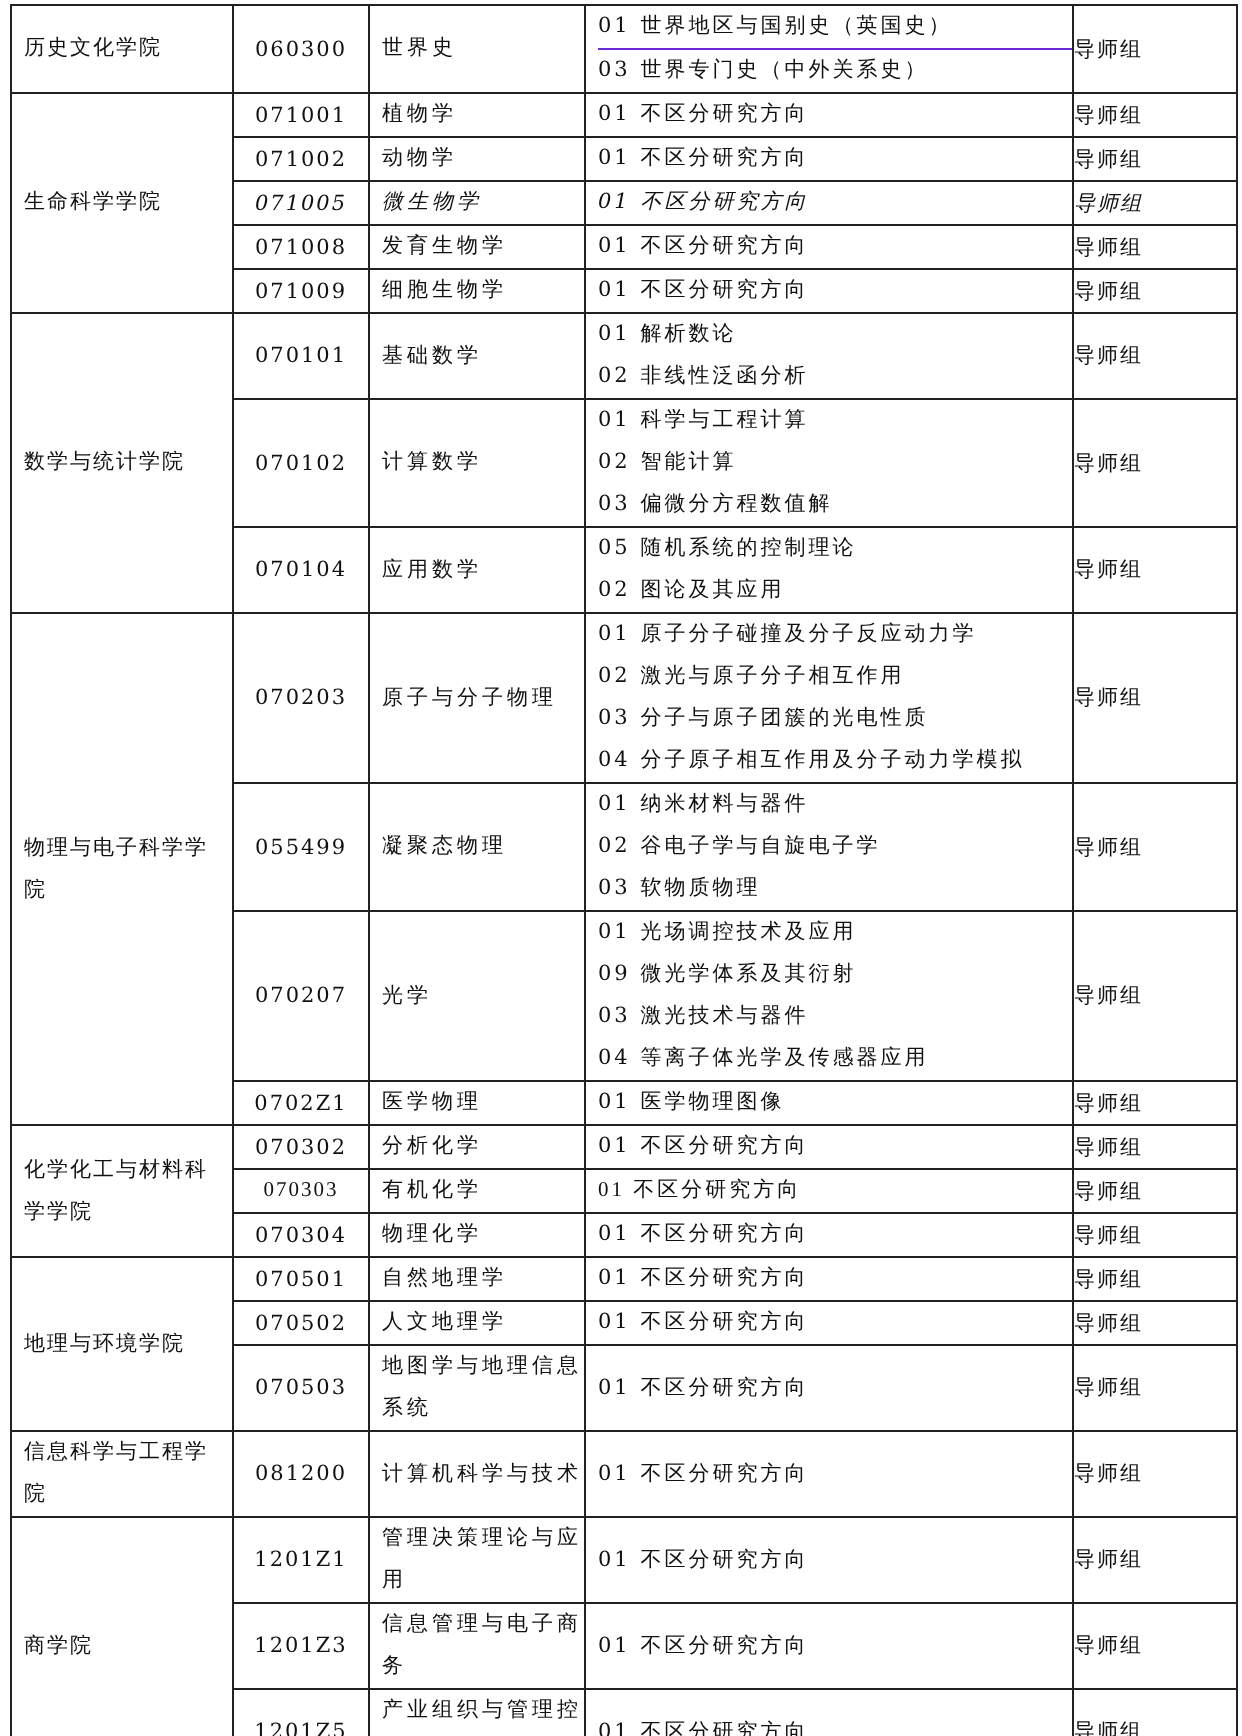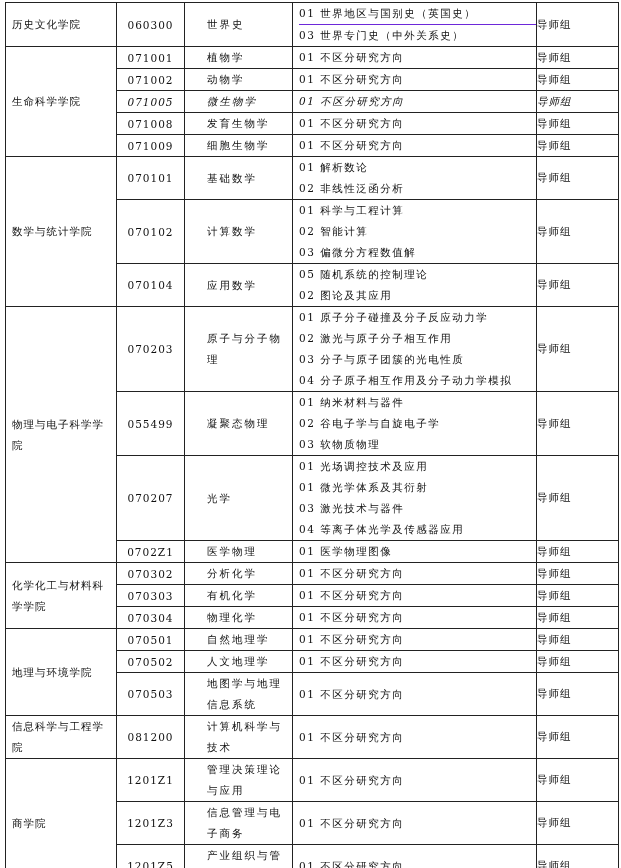--- a/index.html
+++ b/index.html
@@ -3,21 +3,21 @@
 <meta charset="utf-8">
 <style>
   html, body { margin:0; padding:0; background:#ffffff; }
   body { width:621px; height:868px; position:relative; overflow:hidden;
          font-family:"DejaVu Serif", "Liberation Serif", serif; color:#111; }
   table { position:absolute; left:5px; top:2px; border-collapse:collapse;
           table-layout:fixed; width:613px; }
   td { border:1.5px solid #222; font-size:10.5px; padding:0; vertical-align:middle; }
   td.college { letter-spacing:1px; line-height:21px; padding:0 6px; }
   td.code { text-align:center; letter-spacing:1px; }
-  td.major { padding-left:22px; letter-spacing:2px; line-height:21px; }
+  td.major { padding-left:6px; letter-spacing:2px; line-height:21px; }
   td.dir { padding-left:6px; letter-spacing:1.5px; }
   td.dir .line { height:21px; line-height:21px; white-space:nowrap; }
   td.dir .sep { border-top:1px solid #6d28d9; }
   td.sup { letter-spacing:1px; }
   col.c1 { width:111px; } col.c2 { width:68px; } col.c3 { width:108px; }
   col.c4 { width:244px; } col.c5 { width:82px; }
 </style>
 </head>
 <body>
 
@@ -130,21 +130,21 @@
           <div class="line">02 谷电子学与自旋电子学</div>
           <div class="line">03 软物质物理</div>
         </td>
         <td class="sup">导师组</td>
       </tr>
       <tr style="height: 84px;">
         <td class="code">070207</td>
         <td class="major">光学</td>
         <td class="dir">
           <div class="line">01 光场调控技术及应用</div>
-          <div class="line">01 微光学体系及其衍射</div>
+          <div class="line">09 微光学体系及其衍射</div>
           <div class="line">03 激光技术与器件</div>
           <div class="line">04 等离子体光学及传感器应用</div>
         </td>
         <td class="sup">导师组</td>
       </tr>
       <tr style="height: 21px;">
         <td class="code">0702Z1</td>
         <td class="major">医学物理</td>
         <td class="dir">
           <div class="line">01 医学物理图像</div>
@@ -153,21 +153,21 @@
       </tr>
       <tr style="height: 21px;">
         <td class="college" rowspan="3">化学化工与材料科学学院</td>
         <td class="code">070302</td>
         <td class="major">分析化学</td>
         <td class="dir">
           <div class="line">01 不区分研究方向</div>
         </td>
         <td class="sup">导师组</td>
       </tr>
-      <tr style="height: 21px;">
+      <tr style="height: 21px; font-family: Liberation Serif, serif;">
         <td class="code">070303</td>
         <td class="major">有机化学</td>
         <td class="dir">
           <div class="line">01 不区分研究方向</div>
         </td>
         <td class="sup">导师组</td>
       </tr>
       <tr style="height: 21px;">
         <td class="code">070304</td>
         <td class="major">物理化学</td>

